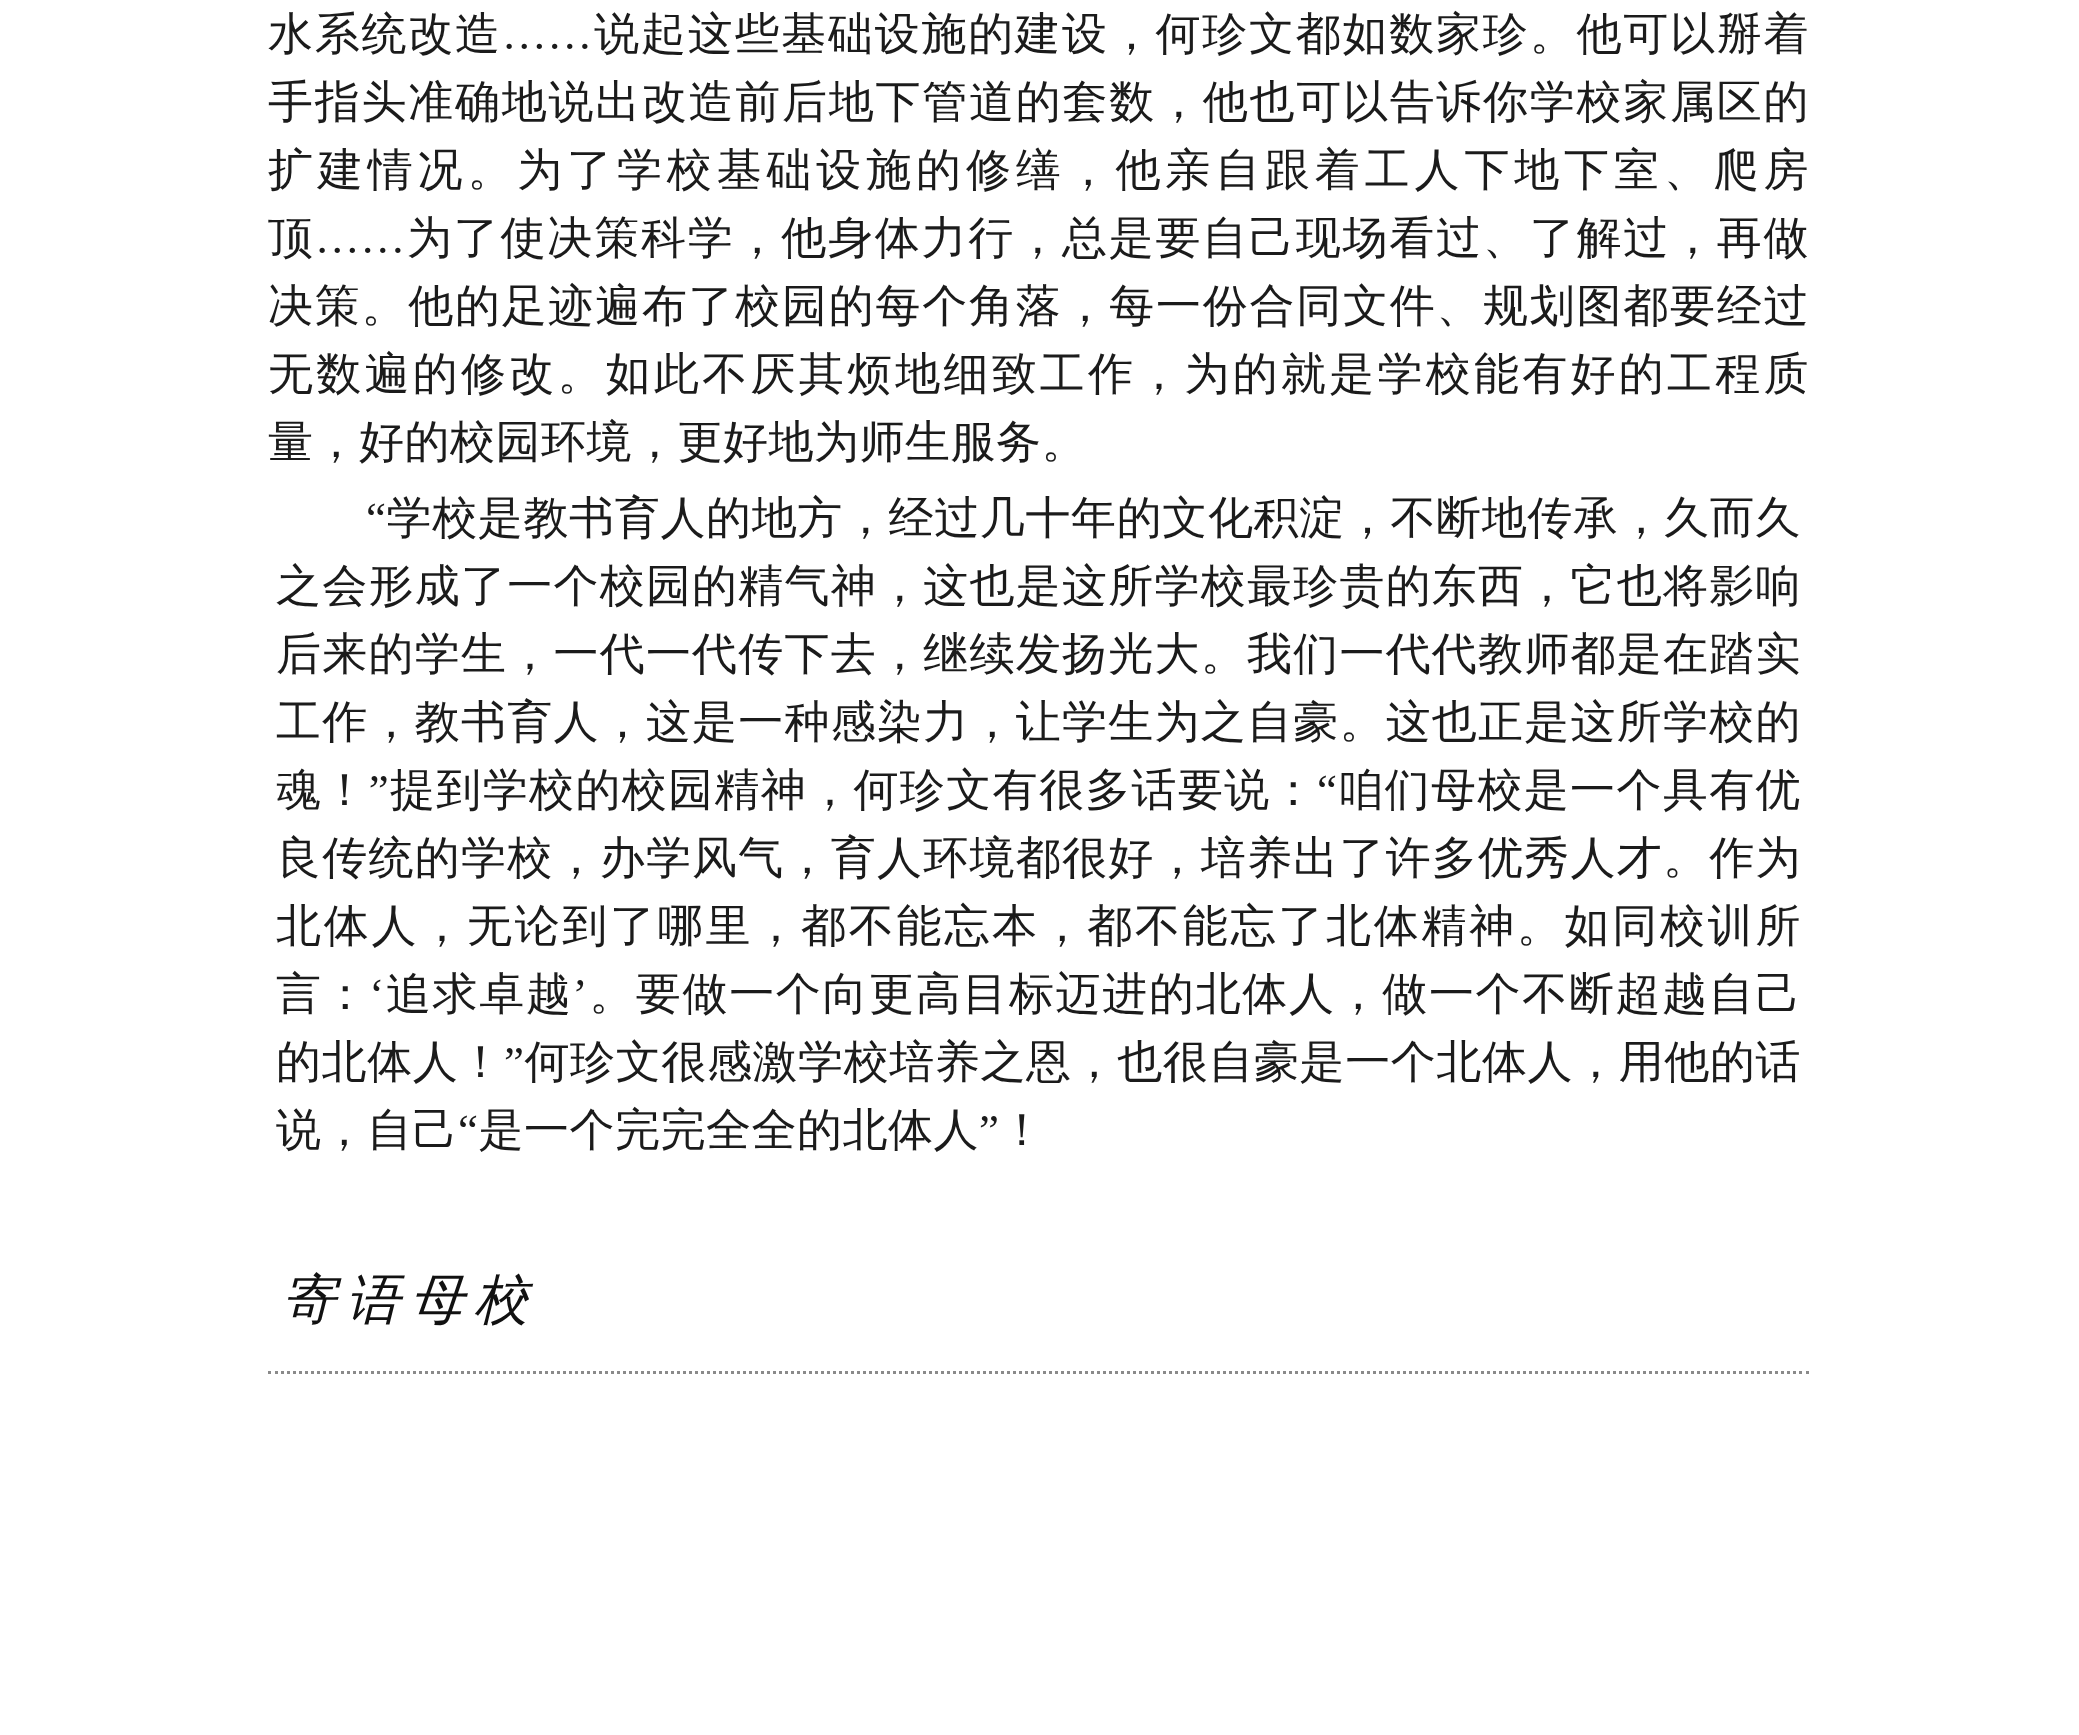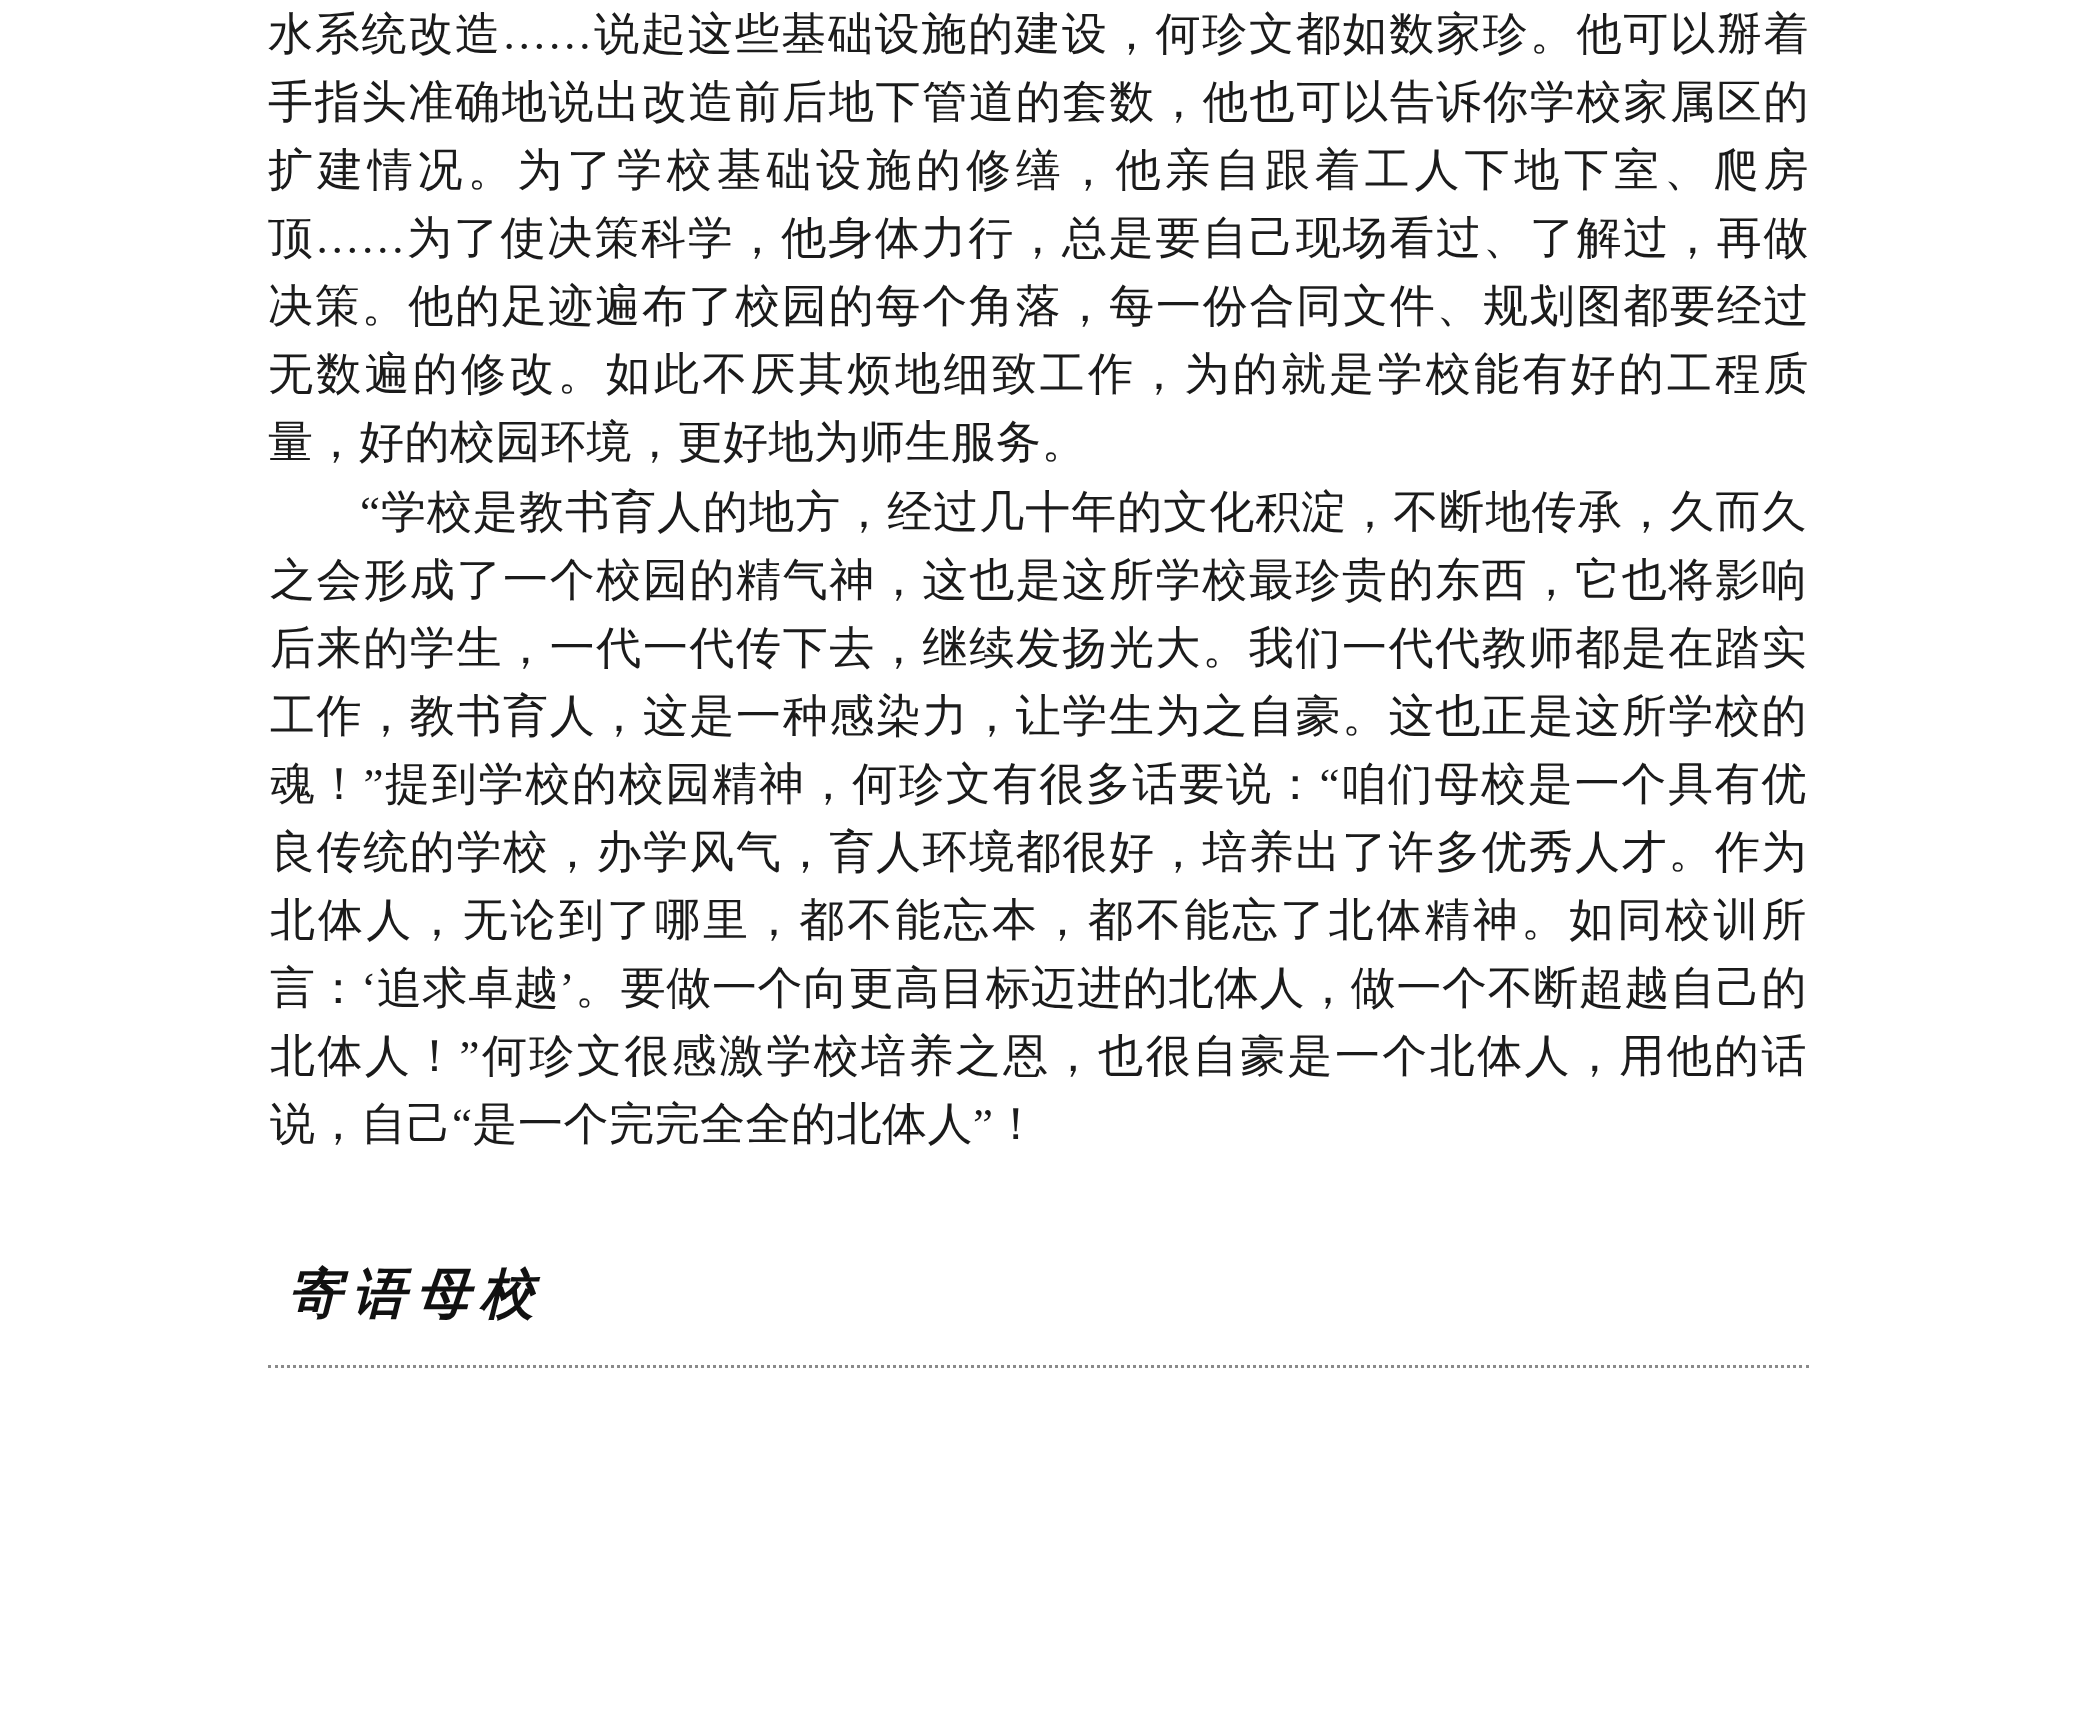--- a/index.html
+++ b/index.html
@@ -28,35 +28,35 @@
     text-justify: inter-ideograph;
     letter-spacing: 0.5px;
     color: #1b1b1b;
   }
   .para {
     margin: 0;
     text-indent: 0;
     white-space: pre-wrap;
   }
   .para-indent {
-    margin: 2px;
+    margin: 8px;
     text-indent: 90px;
     white-space: pre-wrap;
   }
   .section-gap {
     height: 86px;
   }
   .section-title {
     font-family: "DejaVu Sans", "Liberation Sans", sans-serif;
-    font-weight: bold;
+    font-weight: normal;
     font-style: italic;
     font-size: 54px;
     letter-spacing: 10px;
     color: #111111;
-    margin: 12px;
+    margin: 6px;
     padding-left: 8px;
   }
   .divider {
     margin-top: 34px;
     margin-bottom: 30px;
     height: 0;
     border-top: 3px dotted #8a8a8a;
     width: 100%;
   }
   .closing-text {

